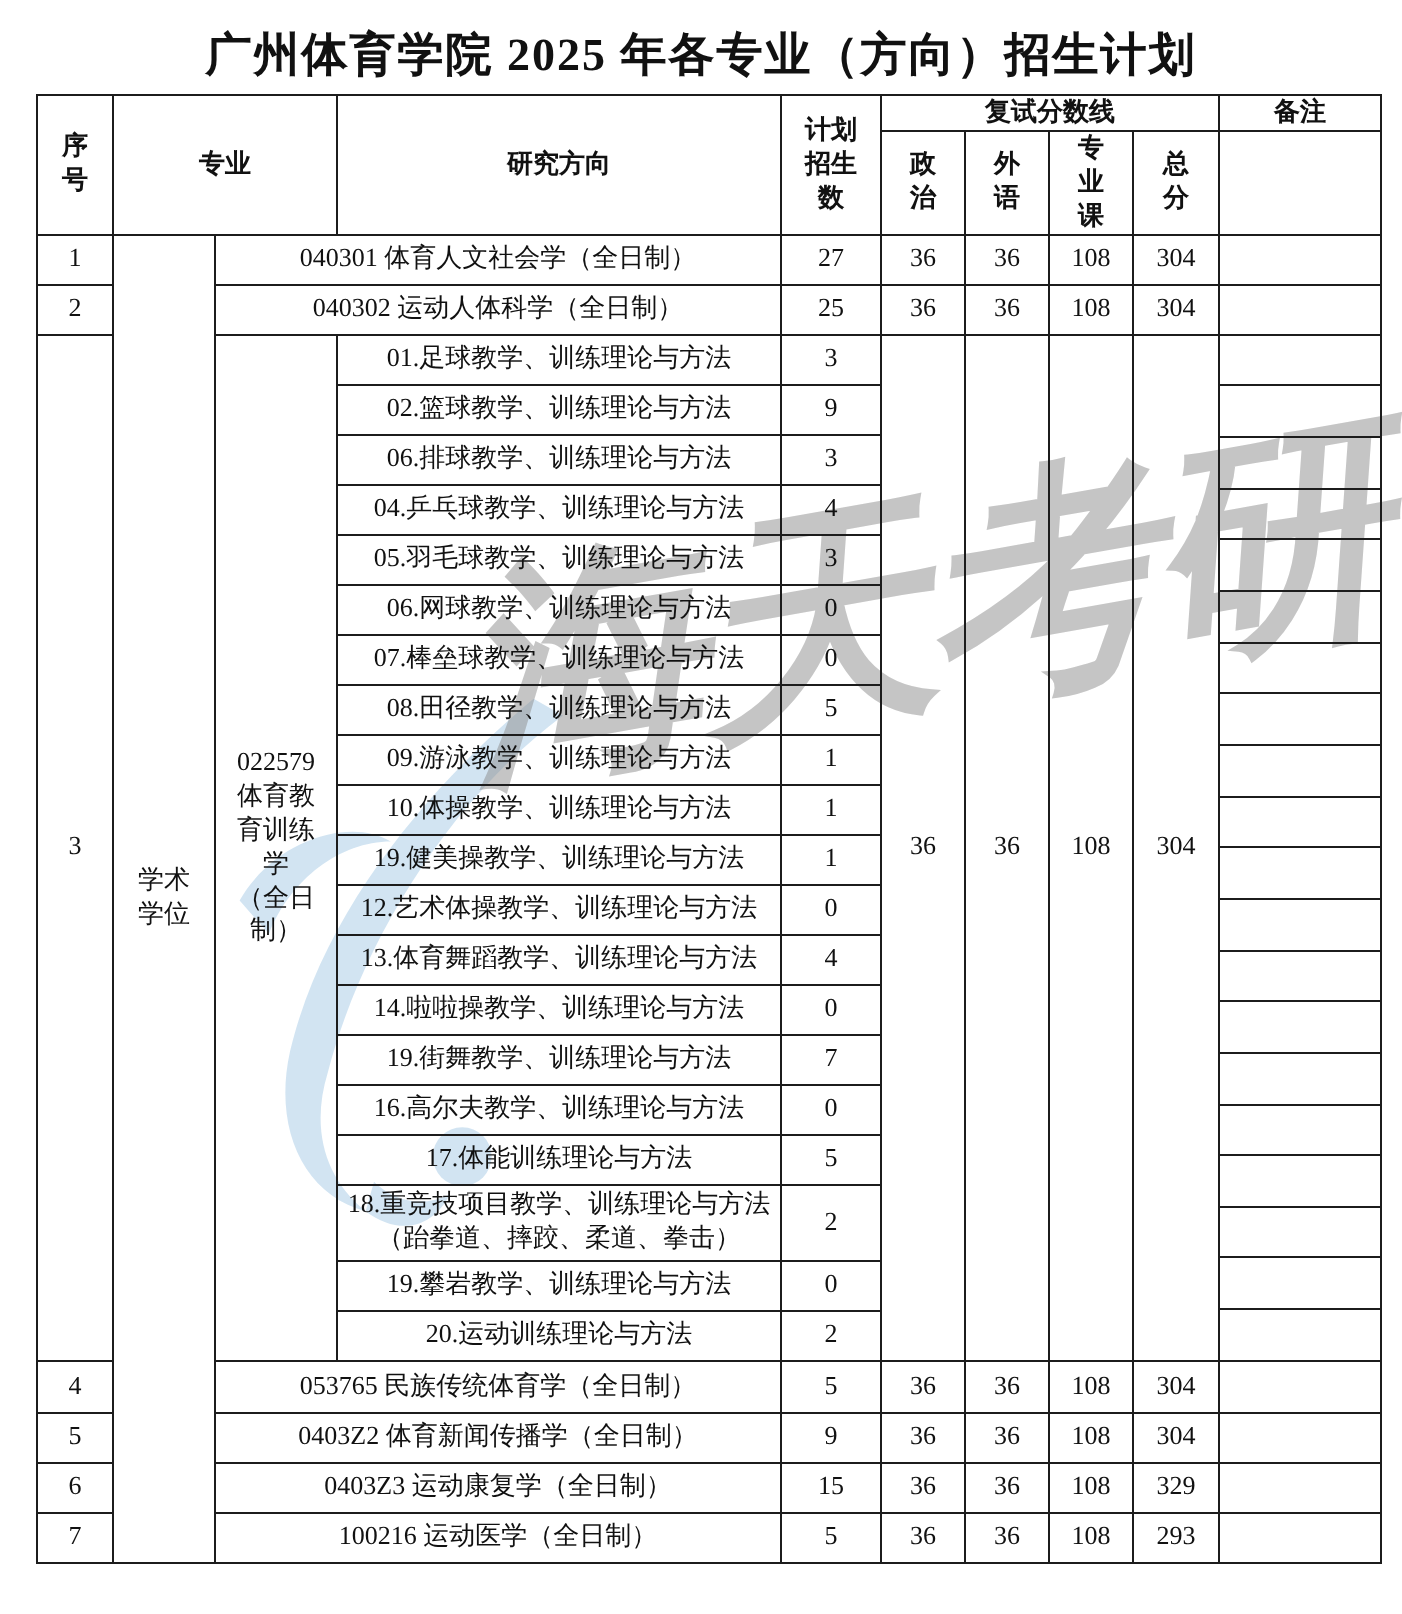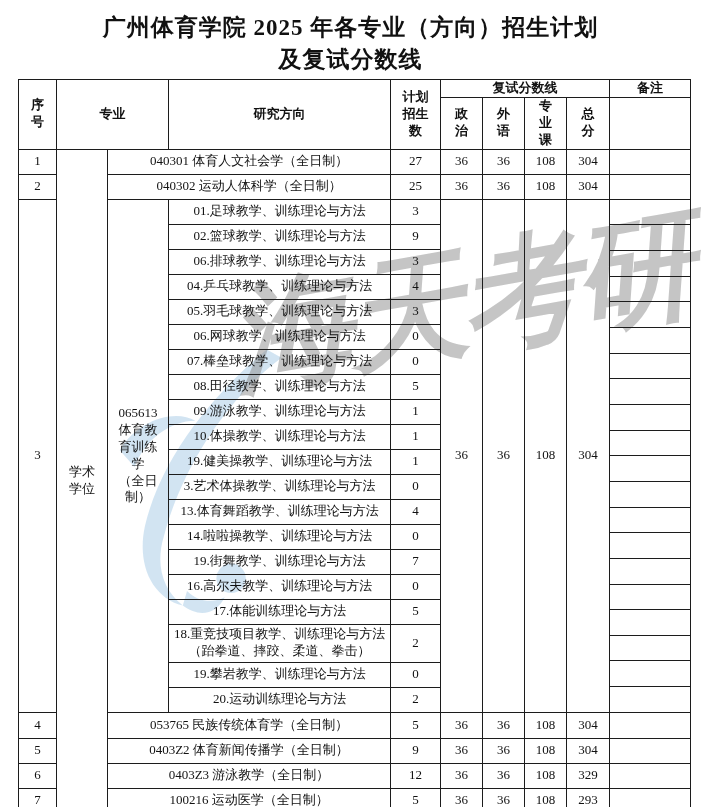--- a/index.html
+++ b/index.html
@@ -81,21 +81,20 @@
   <path d="M88,4 C64,24 38,54 30,88 C26,106 33,122 48,126 C38,118 35,106 39,93 C47,62 68,28 95,8 Z" fill="#aecfe8"></path>
   <path d="M18,52 C26,38 44,32 54,38 C42,38 30,47 25,60 Z" fill="#aecfe8"></path>
   <path d="M48,126 C56,132 64,130 68,122 C62,125 55,124 50,119 Z" fill="#aecfe8"></path>
   <circle cx="71" cy="113" r="7" fill="#aecfe8"></circle>
 </svg>
 <div class="wm-text">海天考研</div>
 
 <div class="page">
   <div class="title">
     <div>广州体育学院 2025 年各专业（方向）招生计划</div>
-    <div>及复试分数线</div>
   </div>
 
   <table class="grid">
     <colgroup>
       <col style="width:38px">
         <col style="width:51px">
         <col style="width:61px">
         <col style="width:222px">
       <col style="width:50px">
         <col style="width:42px">
@@ -149,21 +148,21 @@
       <td>25</td>
       <td>36</td>
       <td>36</td>
       <td>108</td>
       <td>304</td>
       <td></td>
     </tr>
 
     <tr class="h-row">
       <td rowspan="20">3</td>
-      <td rowspan="20" class="pre">065613
+      <td rowspan="20" class="pre">022579
 体育教
 育训练
 学
 （全日
 制）</td>
       <td class="left">01.足球教学、训练理论与方法</td>
       <td>3</td>
       <td rowspan="20">36</td>
       <td rowspan="20">36</td>
       <td rowspan="20">108</td>
@@ -227,21 +226,21 @@
     </tr>
     <tr class="h-row">
       <td class="left">10.体操教学、训练理论与方法</td>
       <td>1</td>
     </tr>
     <tr class="h-row">
       <td class="left">19.健美操教学、训练理论与方法</td>
       <td>1</td>
     </tr>
     <tr class="h-row">
-      <td class="left">3.艺术体操教学、训练理论与方法</td>
+      <td class="left">12.艺术体操教学、训练理论与方法</td>
       <td>0</td>
     </tr>
     <tr class="h-row">
       <td class="left">13.体育舞蹈教学、训练理论与方法</td>
       <td>4</td>
     </tr>
     <tr class="h-row">
       <td class="left">14.啦啦操教学、训练理论与方法</td>
       <td>0</td>
     </tr>
@@ -285,22 +284,22 @@
       <td colspan="2" class="name">0403Z2 体育新闻传播学（全日制）</td>
       <td>9</td>
       <td>36</td>
       <td>36</td>
       <td>108</td>
       <td>304</td>
       <td></td>
     </tr>
     <tr class="h-row">
       <td>6</td>
-      <td colspan="2" class="name">0403Z3 游泳教学（全日制）</td>
-      <td>12</td>
+      <td colspan="2" class="name">0403Z3 运动康复学（全日制）</td>
+      <td>15</td>
       <td>36</td>
       <td>36</td>
       <td>108</td>
       <td>329</td>
       <td></td>
     </tr>
     <tr class="h-row">
       <td>7</td>
       <td colspan="2" class="name">100216 运动医学（全日制）</td>
       <td>5</td>

